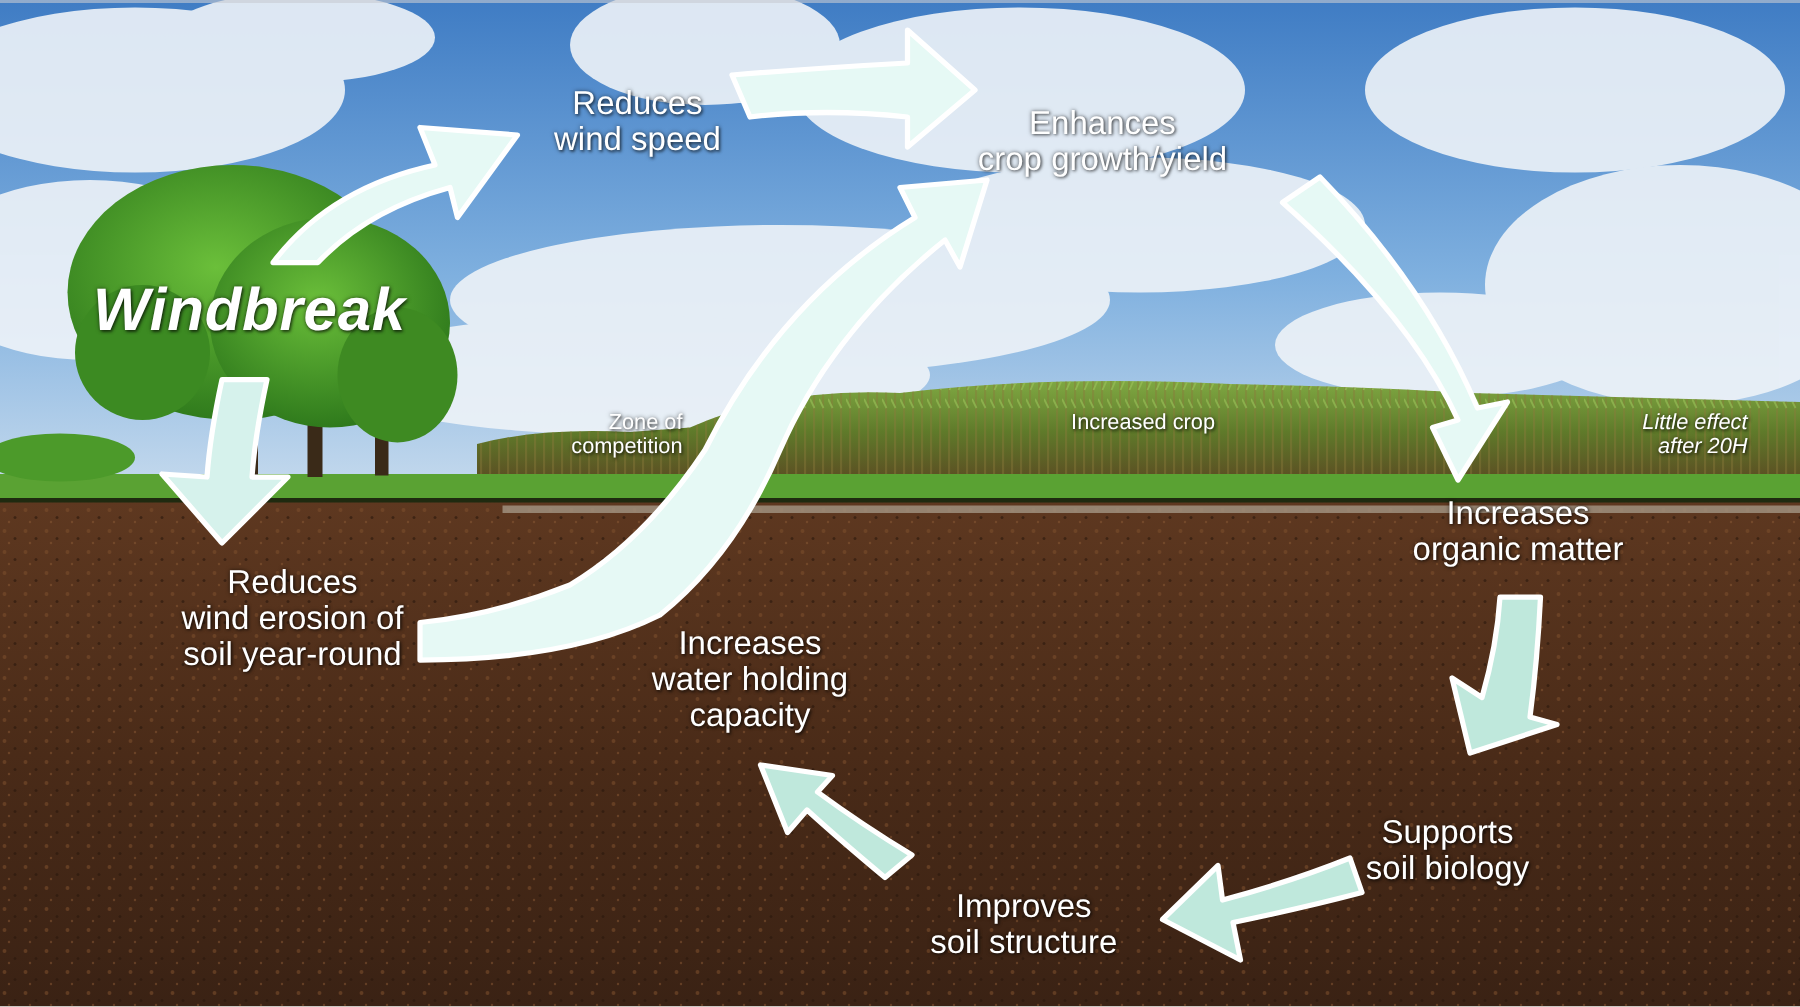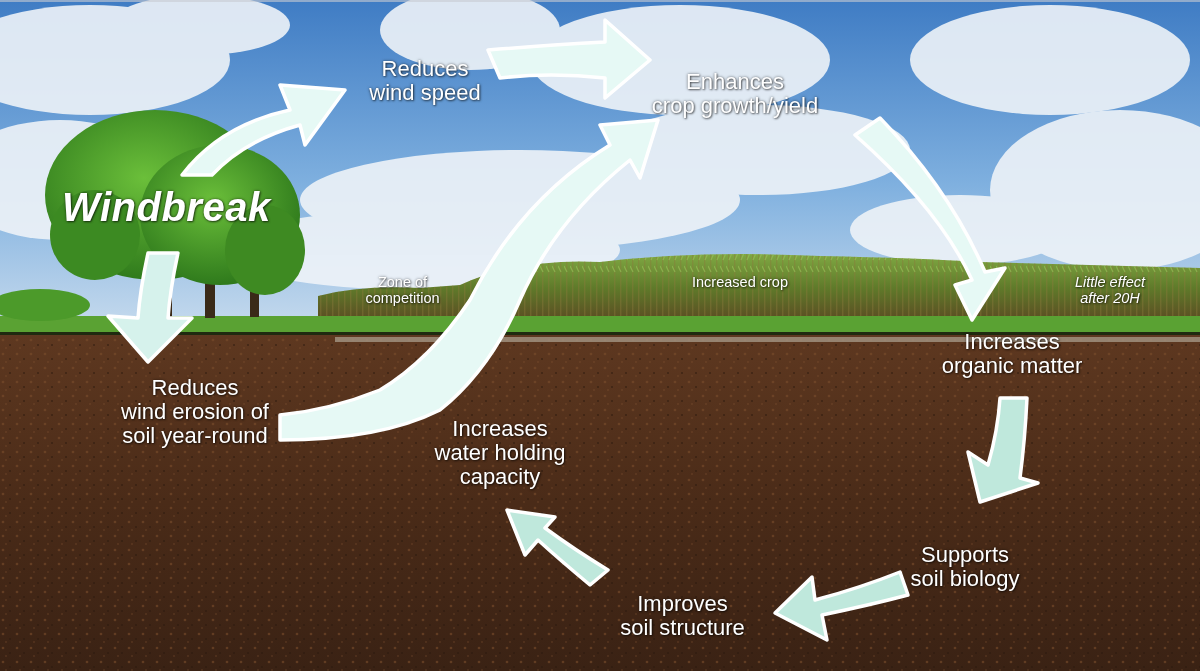--- a/index.html
+++ b/index.html
@@ -1,20 +1,20 @@
 <!DOCTYPE html>
 <html><head>
 <meta charset="utf-8">
 <style>
   html, body { margin: 0; padding: 0; }
   body { width: 1200px; height: 671px; overflow: hidden; position: relative; font-family: "Liberation Sans", "DejaVu Sans", sans-serif; }
   #scene { position: absolute; left: 0; top: 0; width: 1200px; height: 671px; }
   .label { position: absolute; color: #ffffff; text-align: center; line-height: 1.08; text-shadow: 0 0 3px rgba(0,0,0,0.55), 1px 1px 2px rgba(0,0,0,0.5); white-space: pre-line; }
   .lg { font-size: 22px; }
-  .sm { font-size: 14.5px; }
+  .sm { font-size: 14.5px; text-align: right; }
   .title { font-size: 40px; font-weight: bold; letter-spacing: 0.5px; font-style: italic; }
 </style>
 </head>
 <body>
 
 <svg id="scene" viewBox="0 0 1200 671" xmlns="http://www.w3.org/2000/svg">
   <defs>
     <linearGradient id="sky" x1="0" y1="0" x2="0" y2="1">
       <stop offset="0" stop-color="#3f7cc4"></stop>
       <stop offset="0.55" stop-color="#7fb0df"></stop>

